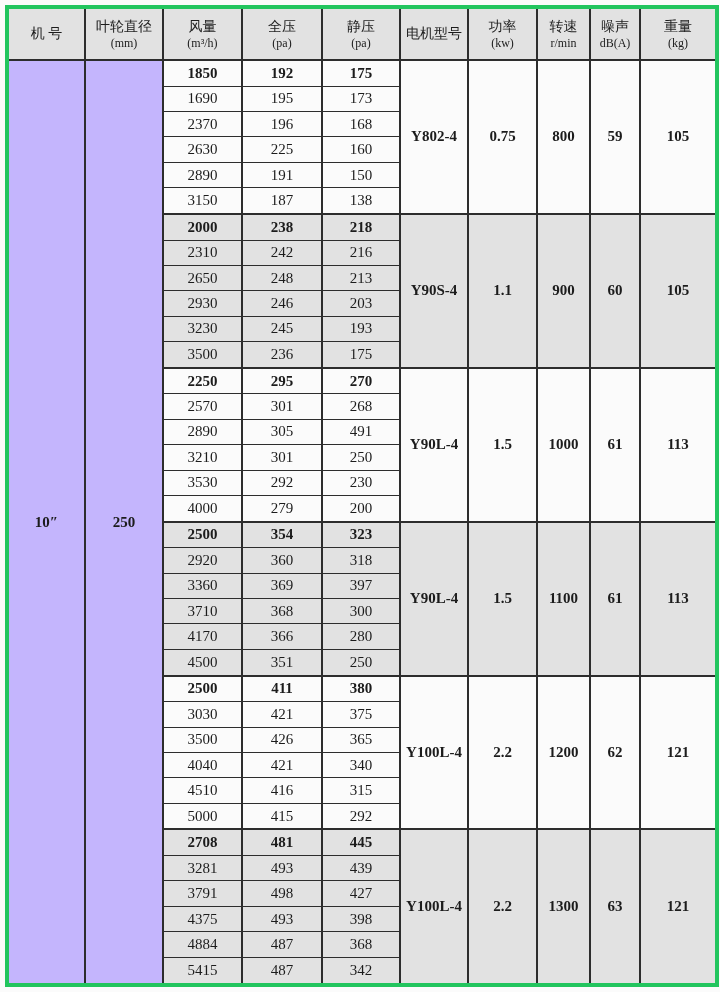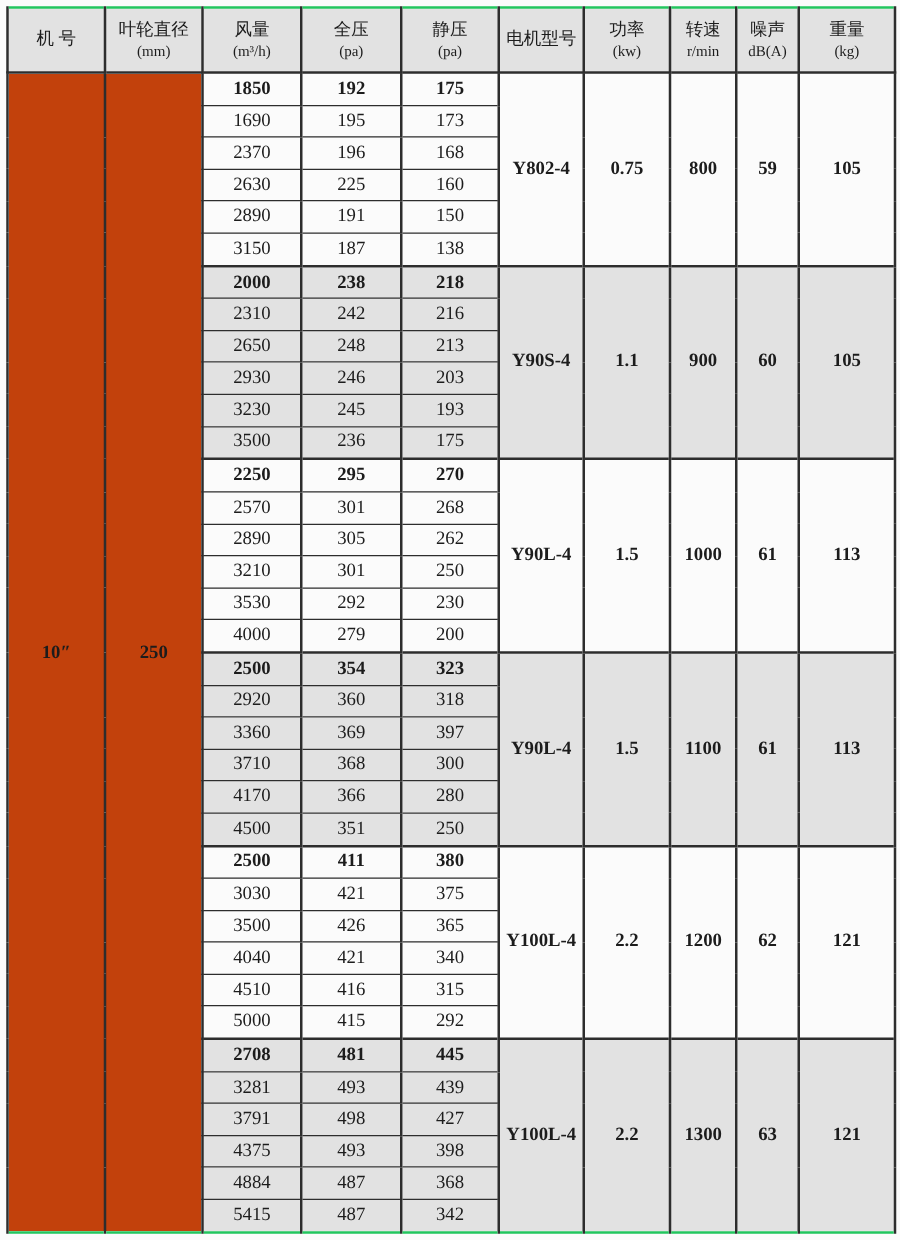--- a/index.html
+++ b/index.html
@@ -14,21 +14,21 @@
     box-sizing: border-box;
     width: 720px;
     height: 992px;
     padding: 5px;
   }
   table.spec {
     border-collapse: collapse;
     table-layout: fixed;
     width: 710px;
     height: 982px;
-    border: 2px solid #22c55e;
+    border: 4px solid #22c55e;
     font-family: "Liberation Serif", "DejaVu Serif", serif;
     color: #1c1c1c;
   }
   th, td {
     border: 1px solid #2d2d2d;
     border-left-width: 2px;
     border-right-width: 2px;
     padding: 0;
     text-align: center;
     vertical-align: middle;
@@ -38,21 +38,21 @@
     height: 50px;
     background: #e2e2e2;
     border-bottom-width: 2px;
     font-weight: normal;
   }
   .h-label { display: block; font-size: 14px; line-height: 18px; }
   .h-sub   { display: block; font-size: 12px; line-height: 15px; }
   tbody td { font-size: 15px; }
   tr.shaded > td { background: #e2e2e2; }
   tr.group-start > td { border-top-width: 2px; font-weight: bold; }
-  td.axis { background: #c2410c; font-size: 15px; }
+  td.axis { background: #c4b5fd; font-size: 15px; }
 </style>
 </head>
 <body>
 
 <div class="page">
   <table class="spec">
     <colgroup>
       <col style="width:78px">
         <col style="width:78px">
         <col style="width:79px">
@@ -192,21 +192,21 @@
           <td rowspan="6">113</td>
         </tr>
         <tr class="">
           <td>2570</td>
           <td>301</td>
           <td>268</td>
         </tr>
         <tr class="">
           <td>2890</td>
           <td>305</td>
-          <td>262</td>
+          <td>491</td>
         </tr>
         <tr class="">
           <td>3210</td>
           <td>301</td>
           <td>250</td>
         </tr>
         <tr class="">
           <td>3530</td>
           <td>292</td>
           <td>230</td>

